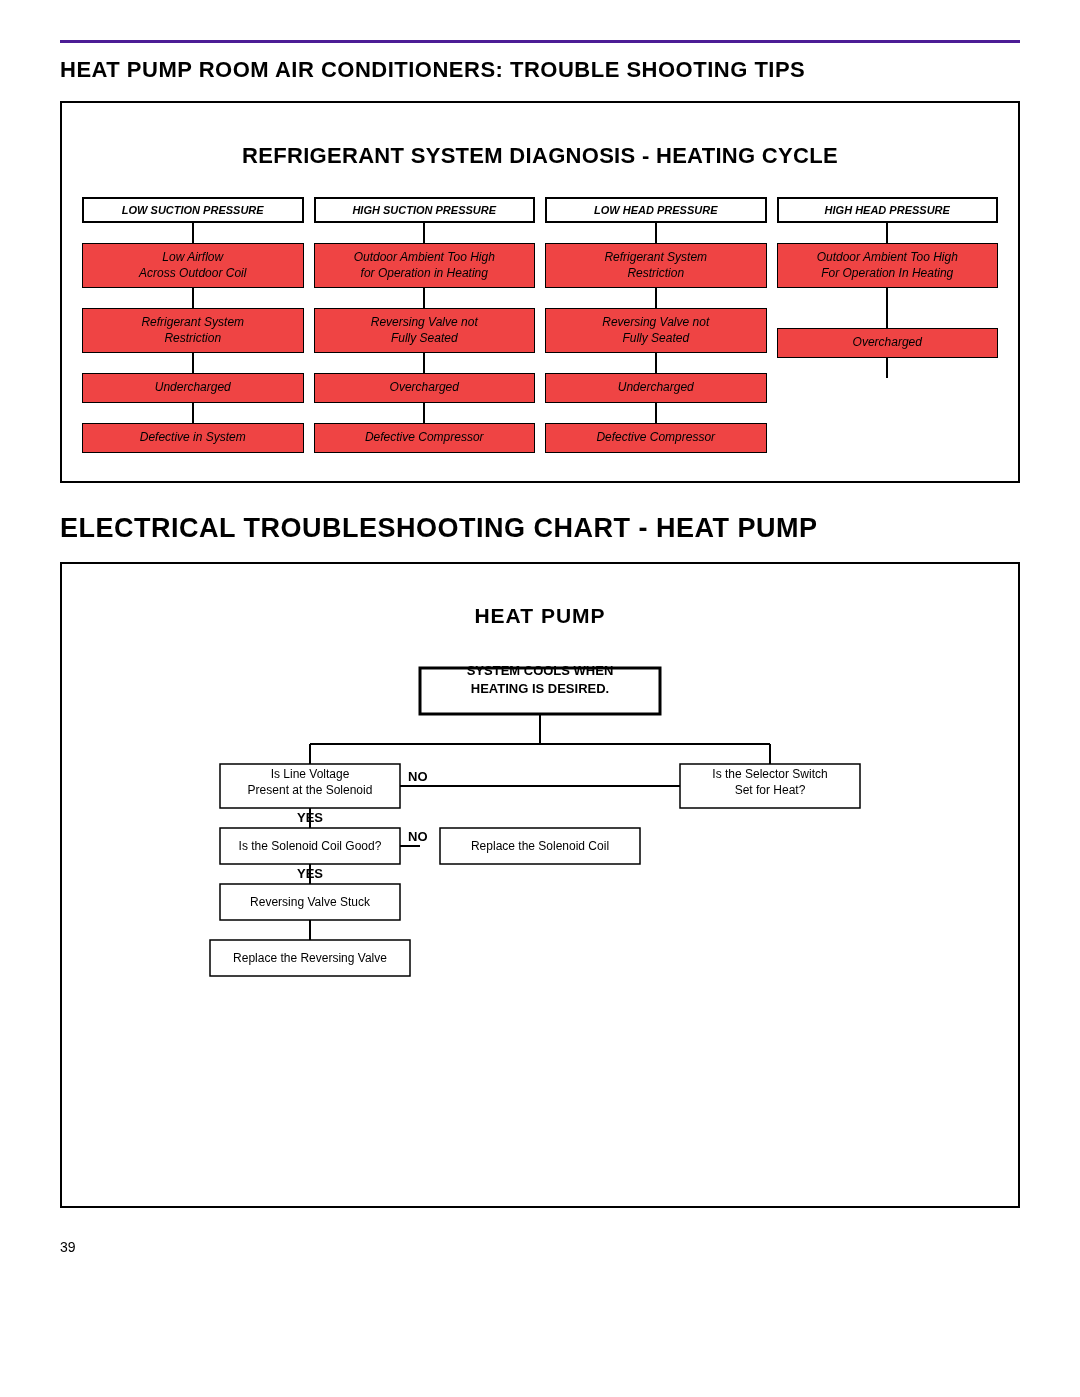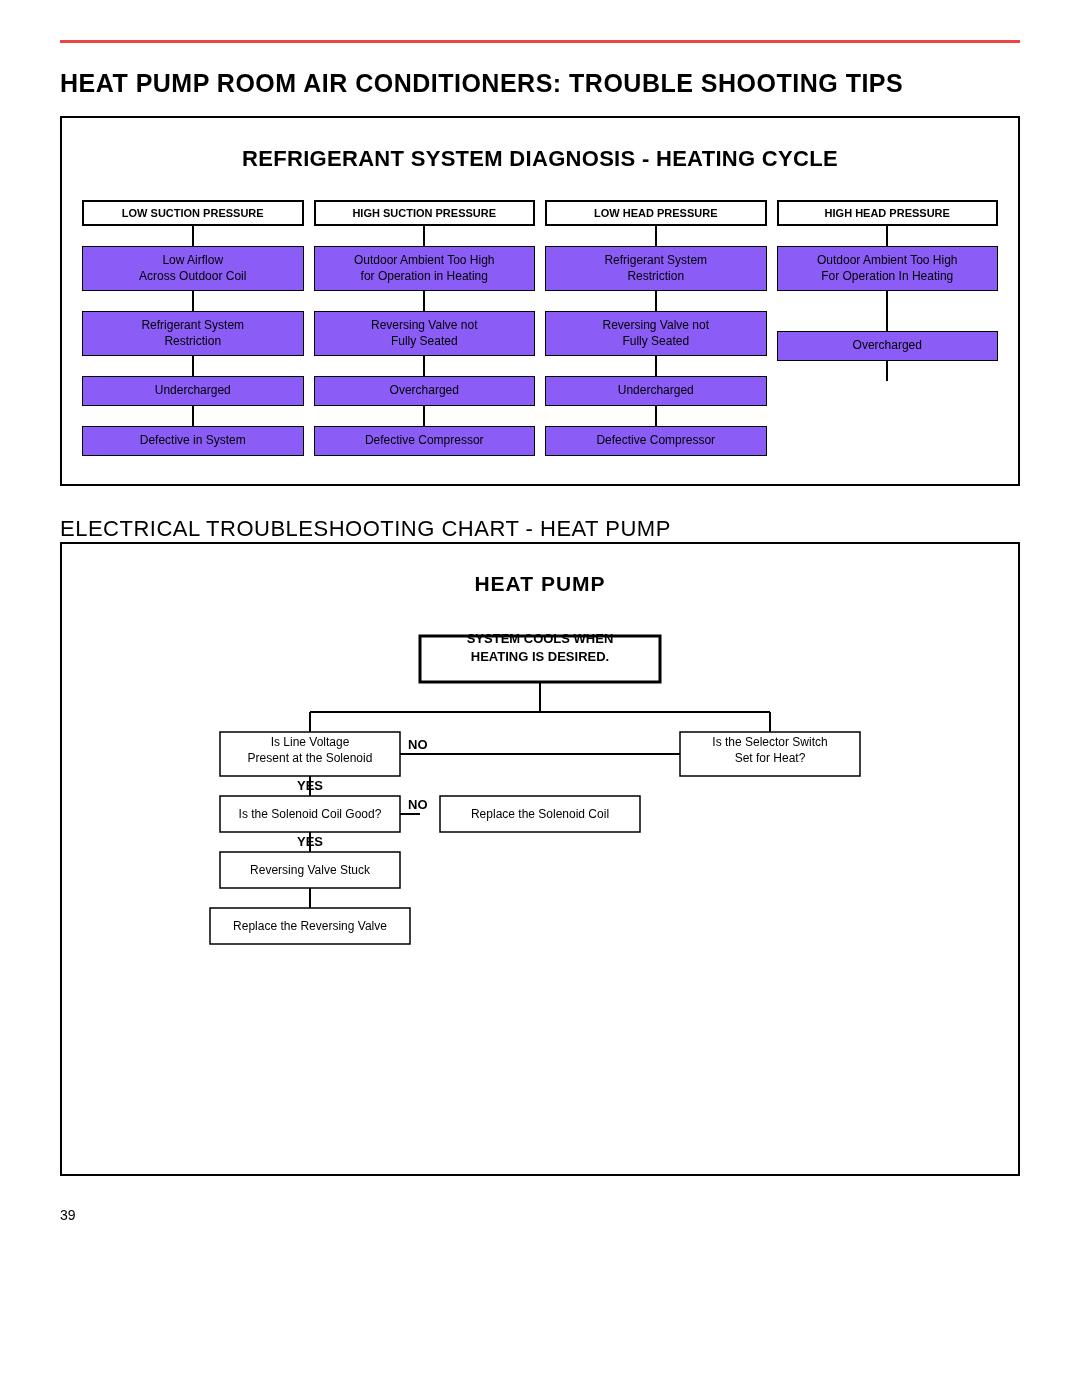--- a/index.html
+++ b/index.html
@@ -6,32 +6,32 @@
     body {
       background: #fff;
       font-family: Arial, Helvetica, sans-serif;
       width: 1080px;
       min-height: 1397px;
       padding: 40px 60px 60px 60px;
       color: #000;
     }
 
     .page-title {
-      font-size: 25px;
+      font-size: 22px;
       font-weight: 900;
       text-transform: uppercase;
       letter-spacing: 0.5px;
-      border-top: 3px solid #ef4444;
-      padding-top: 26px;
+      border-top: 3px solid #4c1d95;
+      padding-top: 14px;
       margin-bottom: 18px;
     }
 
     .section-box {
       border: 2px solid #000;
-      padding: 28px 20px 28px 20px;
+      padding: 40px 20px 28px 20px;
       margin-bottom: 30px;
     }
 
     .diagram-title {
       text-align: center;
       font-size: 22px;
       font-weight: 900;
       text-transform: uppercase;
       margin-bottom: 28px;
       letter-spacing: 0.3px;
@@ -42,20 +42,21 @@
       display: flex;
       justify-content: space-around;
       gap: 10px;
     }
 
     .refrig-col {
       display: flex;
       flex-direction: column;
       align-items: center;
       flex: 1;
+      font-style: italic;
     }
 
     .pressure-header {
       border: 2px solid #000;
       padding: 5px 8px;
       font-size: 11px;
       font-weight: 900;
       text-transform: uppercase;
       text-align: center;
       width: 100%;
@@ -69,32 +70,33 @@
       margin: 0 auto;
     }
 
     .diag-node {
       border: 1.5px solid #000;
       padding: 6px 8px;
       font-size: 12px;
       text-align: center;
       width: 100%;
       line-height: 1.3;
-      background: #8b5cf6;
+      background: #ef4444;
     }
 
     .refrig-col .connector-line {
       display: block;
     }
 
     .section-title2 {
-      font-size: 22px;
-      font-weight: 400;
+      font-size: 27px;
+      font-weight: 700;
       text-transform: uppercase;
       letter-spacing: 0.5px;
+      margin-bottom: 18px;
     }
   </style>
 </head>
 <body>
 
 <div class="page-title">HEAT PUMP ROOM AIR CONDITIONERS: TROUBLE SHOOTING TIPS</div>
 
 <div class="section-box">
   <div class="diagram-title">REFRIGERANT SYSTEM DIAGNOSIS - HEATING CYCLE</div>
 

